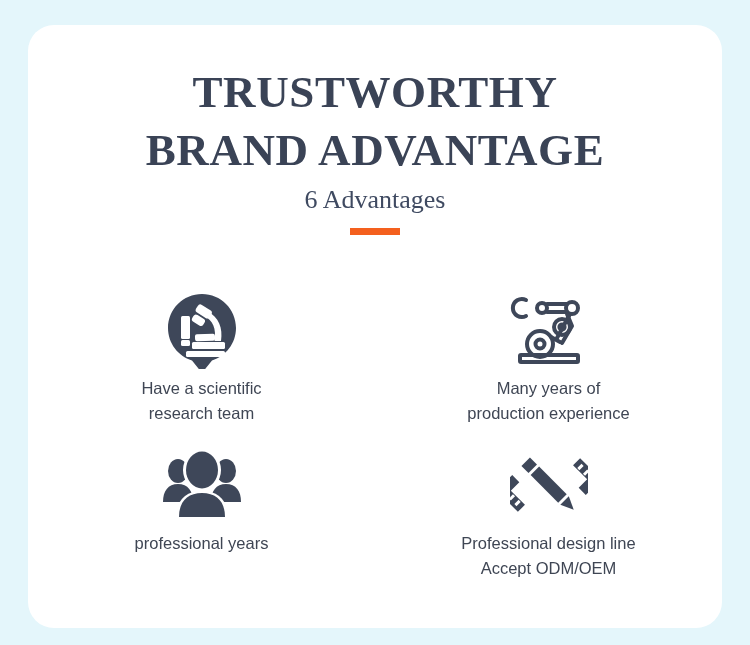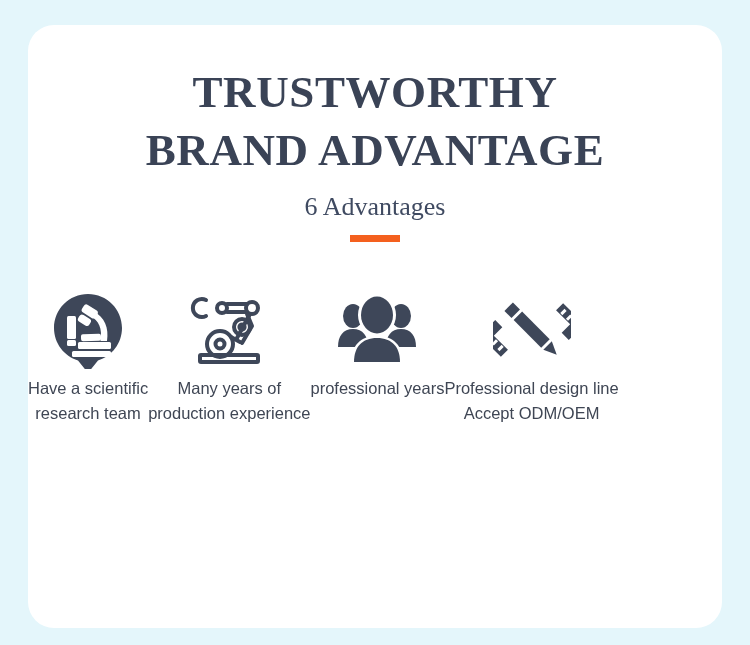--- a/index.html
+++ b/index.html
@@ -49,38 +49,38 @@
     letter-spacing: 0.6px;
     color: #3a4356;
     white-space: nowrap;
   }
 
   .subtitle {
     font-family: "Liberation Serif", serif;
     font-size: 26px;
     line-height: 34px;
     color: #3f4a61;
-    margin-top: 11px;
+    margin-top: 4px;
   }
 
   #accent-bar {
     width: 50px;
     height: 7px;
     background: #f4601e;
     margin: 11px auto 0 auto;
   }
 
   
   #features {
     position: absolute;
     left: 0;
     top: 258px;
     width: 694px;
     display: grid;
-    grid-template-columns: repeat(5, 1fr);
+    grid-template-columns: repeat(2, 1fr);
     grid-template-rows: 155px 155px;
   }
 
   .feature {
     display: flex;
     flex-direction: column;
     align-items: center;
     justify-content: flex-start;
     padding-top: 8px;
   }

